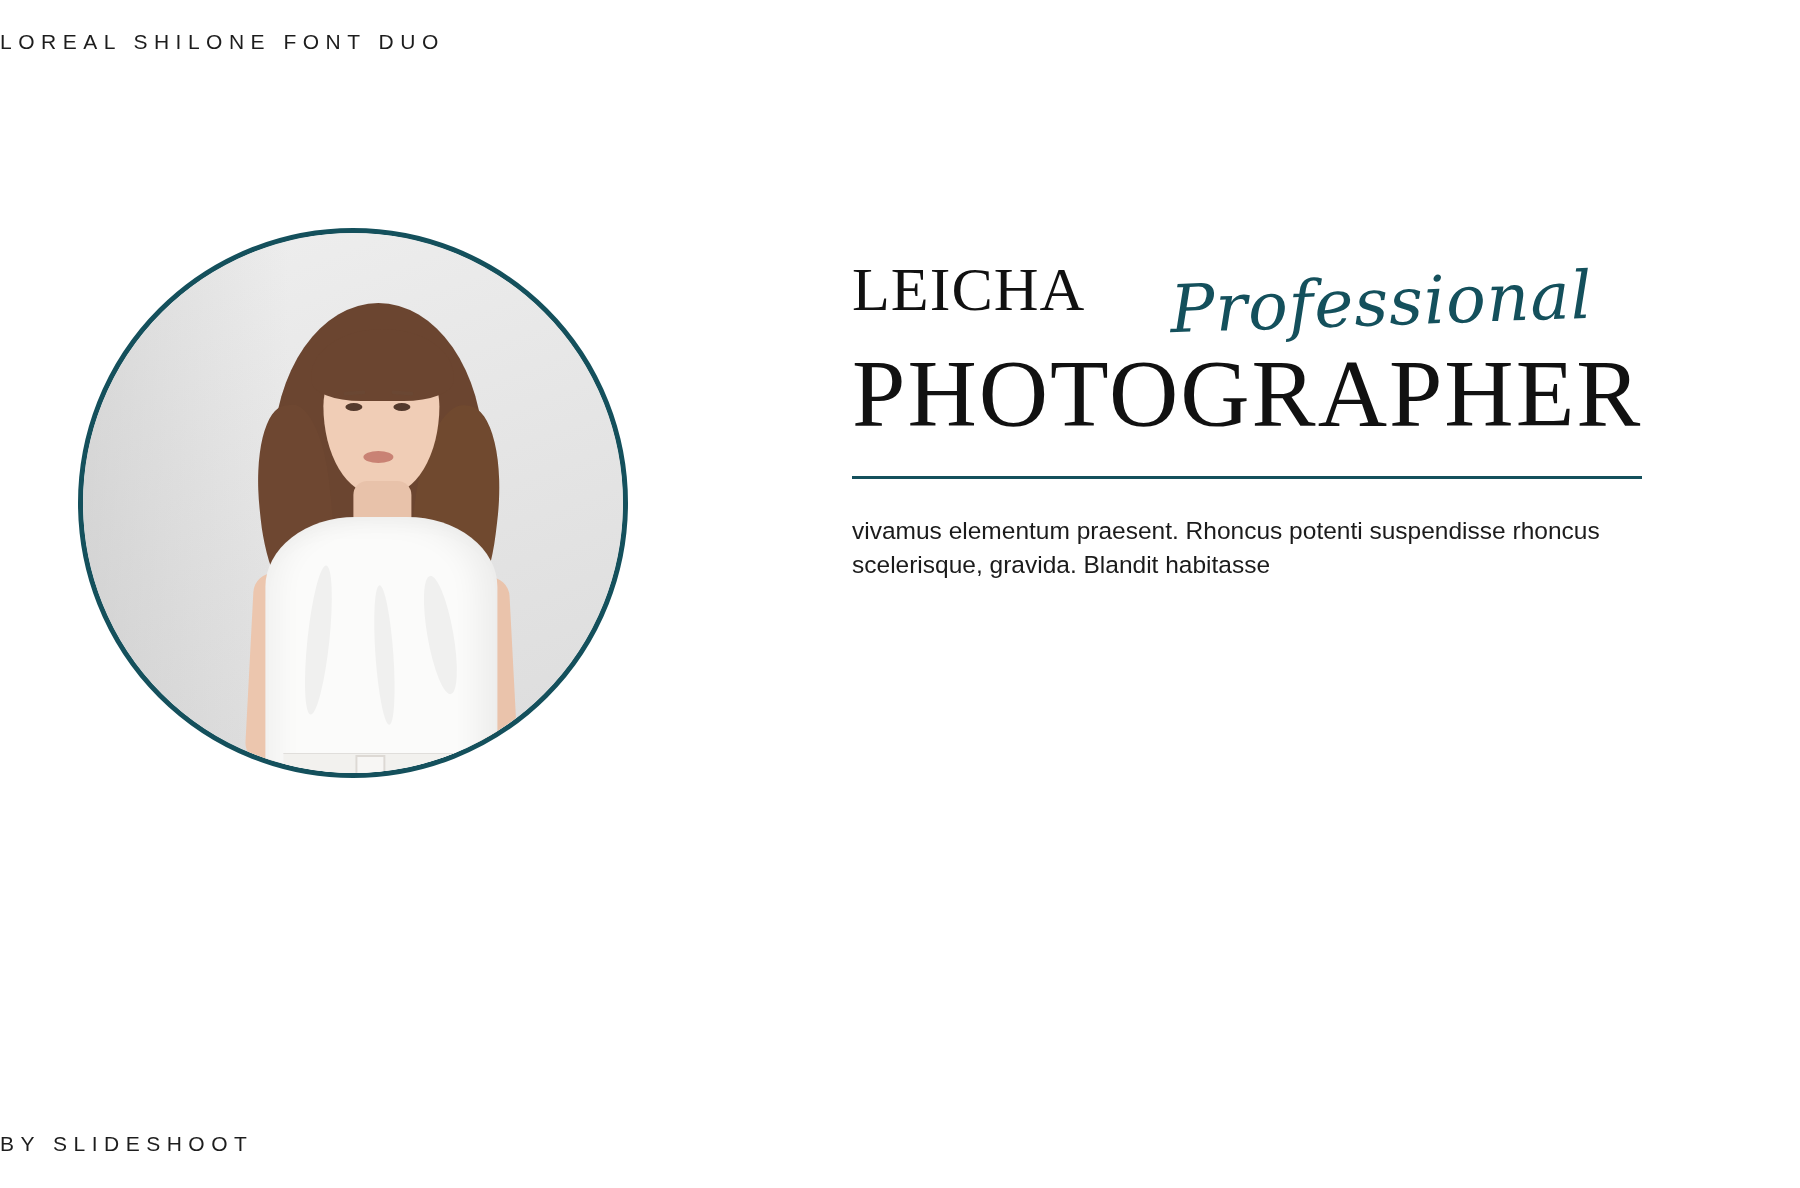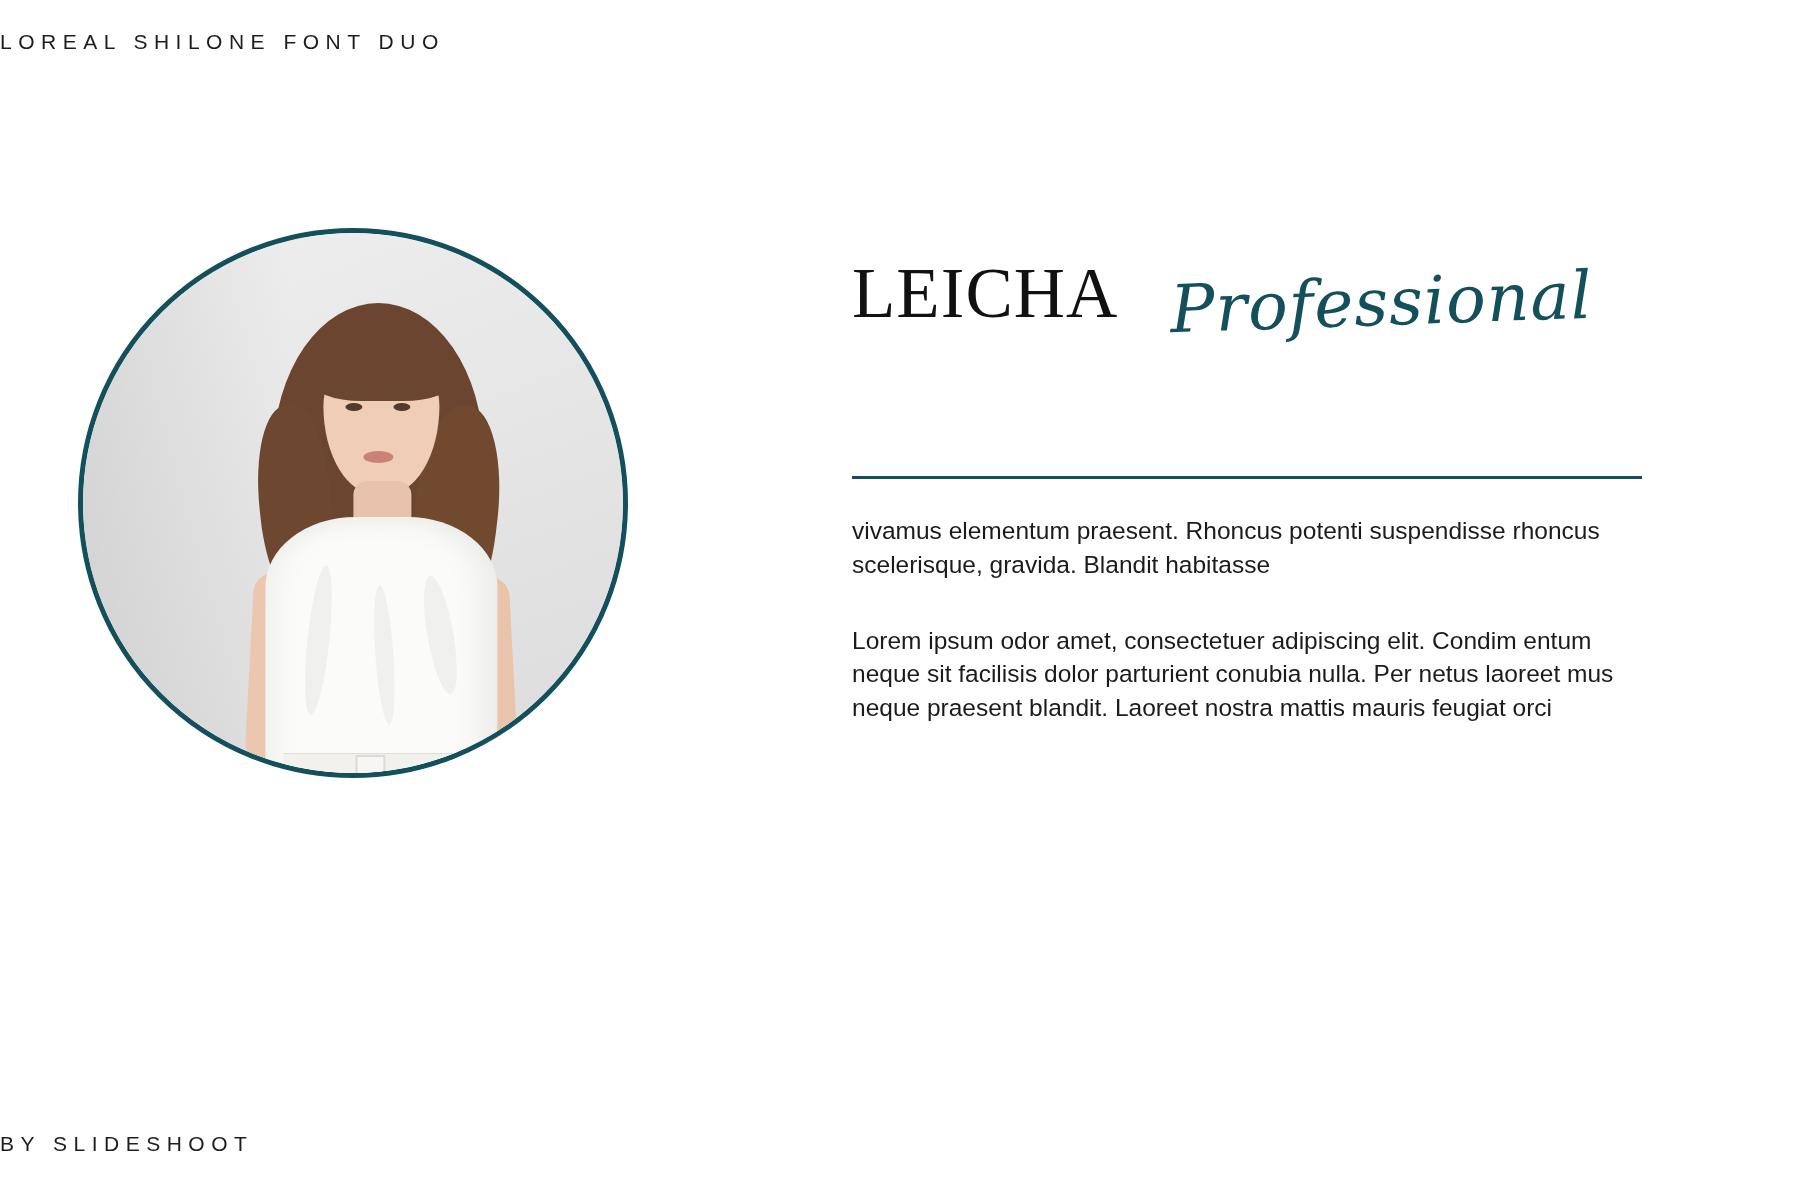--- a/index.html
+++ b/index.html
@@ -235,21 +235,21 @@
   }
   .title-block {
     position: relative;
     height: 210px;
   }
   .title-line1 {
     position: absolute;
     left: 0;
     top: 0;
     font-family: "Liberation Serif", serif;
-    font-size: 71px;
+    font-size: 62px;
     letter-spacing: 1px;
     line-height: 1;
     color: #111111;
     white-space: nowrap;
   }
   .script {
     position: absolute;
     left: 318px;
     top: 6px;
     font-family: "DejaVu Serif", serif;
@@ -324,21 +324,21 @@
       <div class="belt"></div>
       <div class="buckle"></div>
     </div>
   </div>
 </div>
 
 <div class="content">
   <div class="title-block">
     <div class="title-line1">LEICHA</div>
     <div class="script">Professional</div>
+    <div class="title-line2">PHOTOGRAPHER</div>
     <div class="rule"></div>
   </div>
   <div class="paragraphs">
     <p> vivamus elementum praesent. Rhoncus potenti suspendisse rhoncus scelerisque, gravida. Blandit habitasse</p>
-    <p>Lorem ipsum odor amet, consectetuer adipiscing elit. Condim entum neque  sit facilisis dolor parturient conubia nulla. Per netus laoreet mus neque praesent blandit. Laoreet nostra mattis mauris feugiat orci</p>
   </div>
 </div>
 
 <div class="bottom-label">BY SLIDESHOOT</div>
 
 </body></html>

